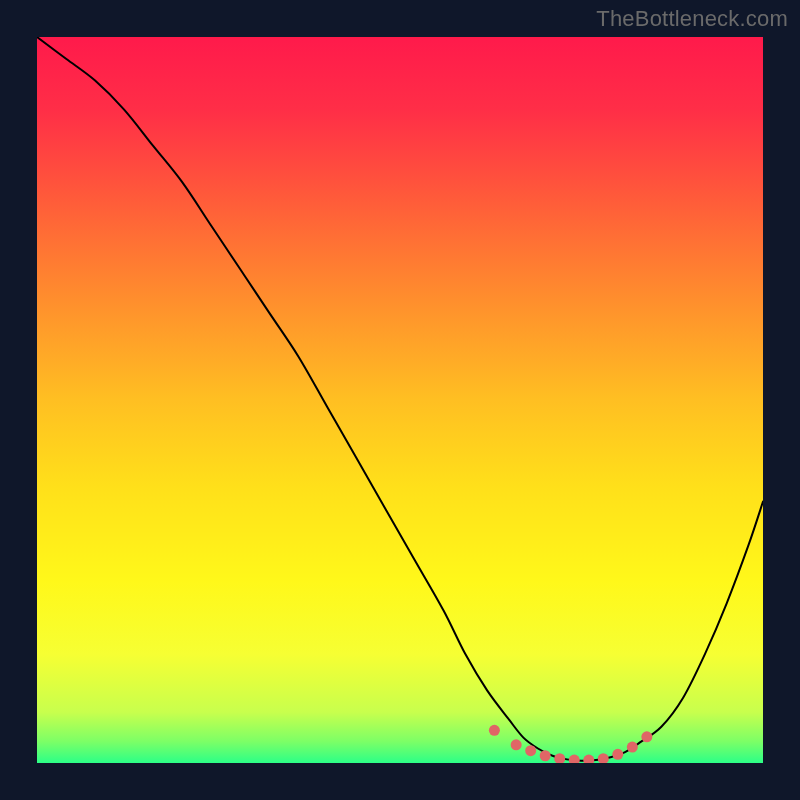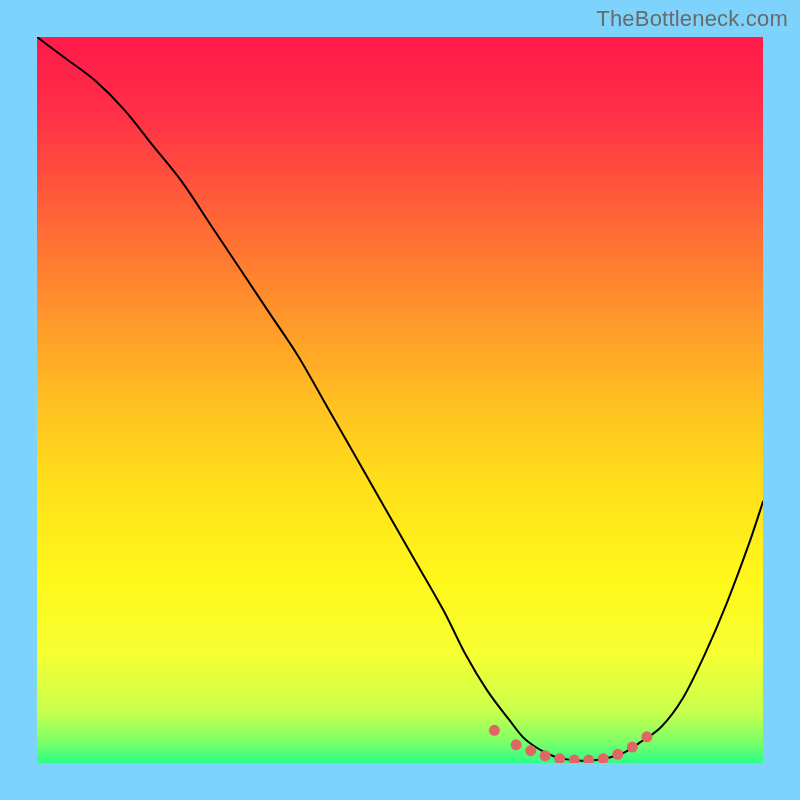--- a/index.html
+++ b/index.html
@@ -1,21 +1,21 @@
 <!DOCTYPE html>
 <html><head>
 <meta charset="utf-8">
 <style>
   * { margin: 0; padding: 0; box-sizing: border-box; }
   html, body { width: 800px; height: 800px; overflow: hidden; background: #000; }
   .stage {
     position: relative;
     width: 800px;
     height: 800px;
-    background: #7dd3fc;
+    background: #0f172a;
   }
   .watermark {
     position: absolute;
     top: 6px;
     right: 12px;
     color: #6a6a6a;
     font-family: Arial, Helvetica, sans-serif;
     font-size: 22px;
     letter-spacing: 0.2px;
     user-select: none;

